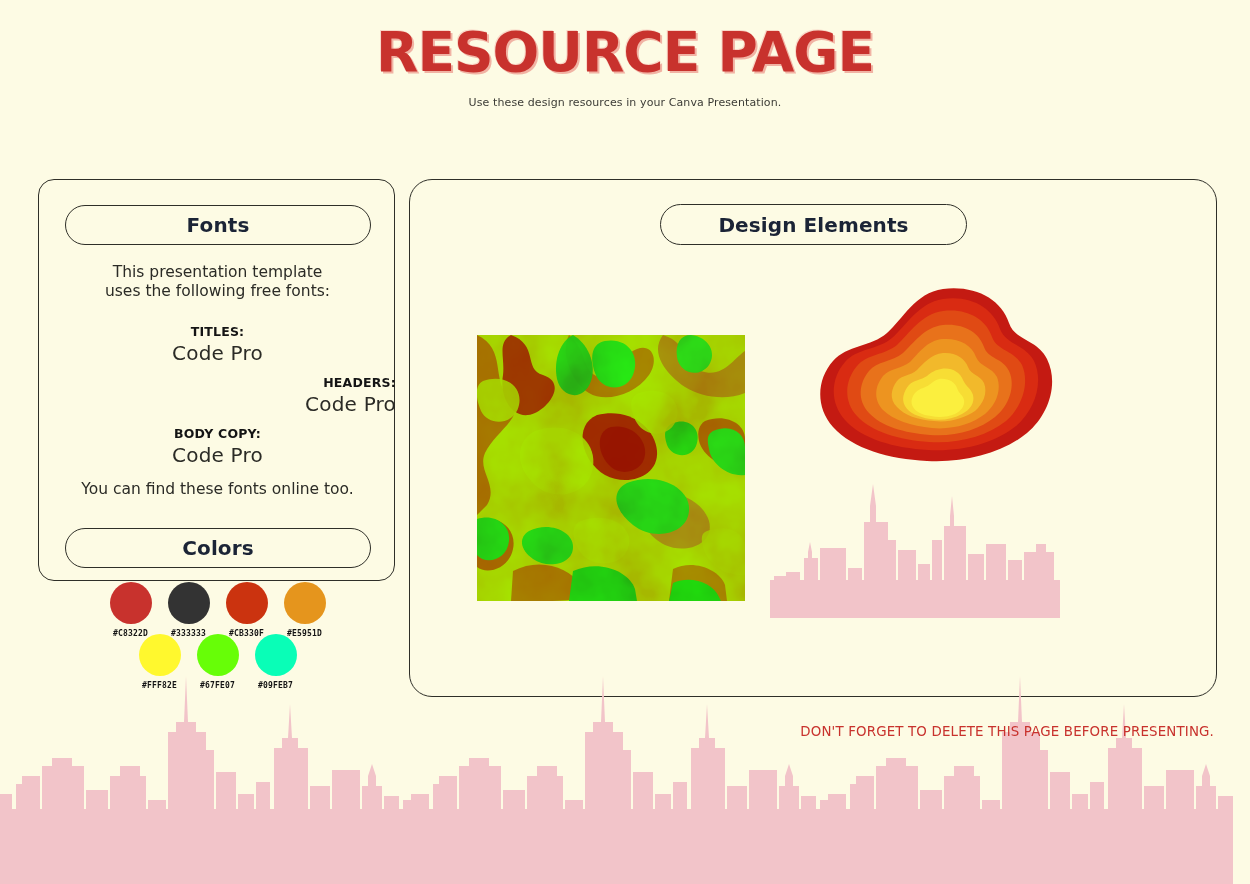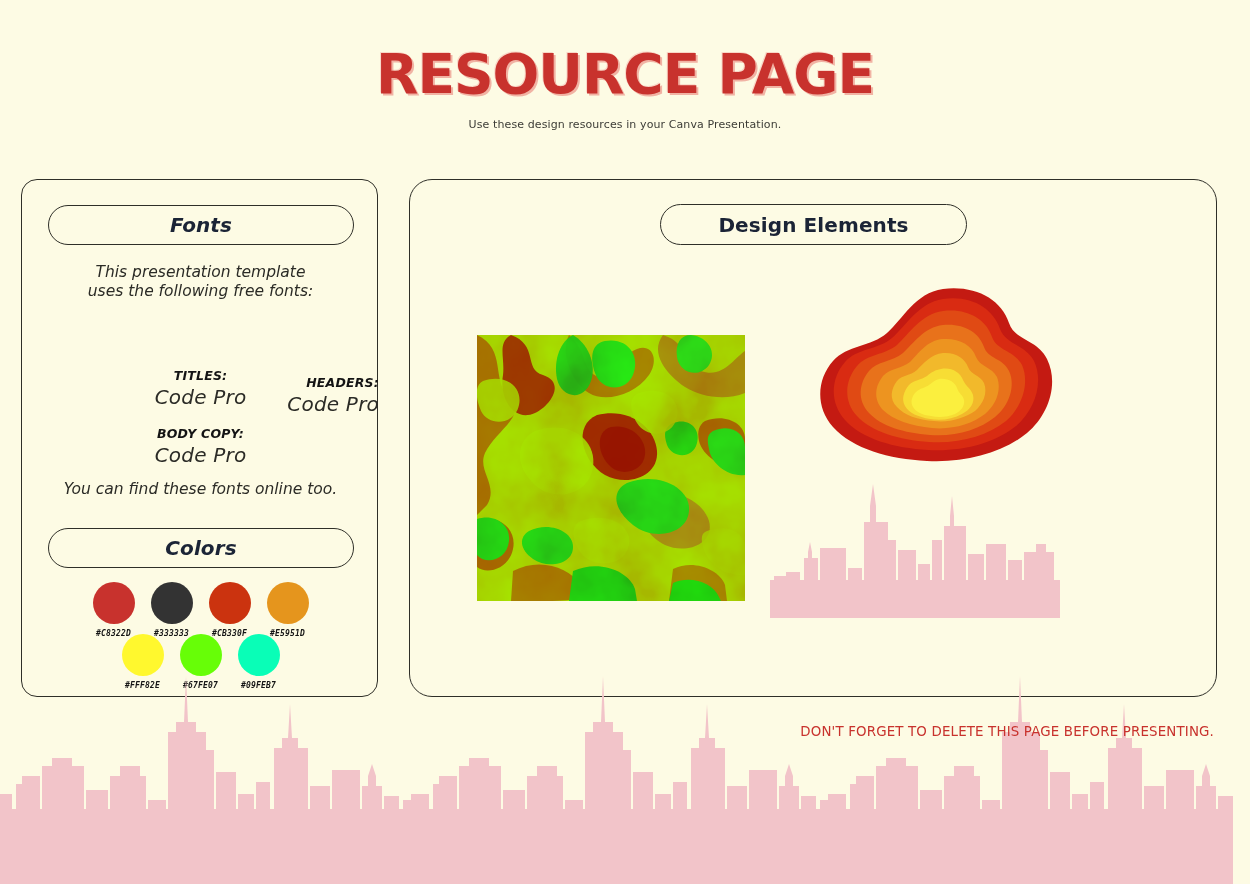--- a/index.html
+++ b/index.html
@@ -17,21 +17,21 @@
 
   
   .page-header {
     position: absolute;
     top: 0; left: 0;
     width: 1250px;
     text-align: center;
   }
   .page-title {
     margin: 0;
-    padding-top: 46px;
+    padding-top: 24px;
     font-family: "DejaVu Sans", sans-serif;
     font-size: 55px;
     font-weight: 700;
     letter-spacing: -1px;
     color: #C8322D;
     text-shadow: 2px 2px 0 rgba(232,120,112,0.55),
                  -1px -1px 0 rgba(245,170,164,0.45);
     line-height: 1.05;
   }
   .page-subtitle {
@@ -45,25 +45,24 @@
 
   
   .panel {
     position: absolute;
     background: #FDFBE4;
     border: 1.4px solid #2f2f28;
     border-radius: 16px;
     box-sizing: border-box;
   }
   #fonts-panel {
-    left: 21px;
+    left: 38px;
     top: 179px;
     width: 357px;
-    height: 518px;
-    font-style: italic;
+    height: 402px;
   }
   #design-panel {
     left: 409px;
     top: 179px;
     width: 808px;
     height: 518px;
     border-radius: 23px;
   }
 
   
@@ -123,21 +122,21 @@
     letter-spacing: 0.2px;
     margin: 0;
   }
   .font-group .fname {
     font-size: 20px;
     font-weight: 400;
     color: #2b2b26;
     margin: 2px 0 0 0;
     letter-spacing: 0.2px;
   }
-  #font-group-0 { top: 144px; margin-top: 44px; }
+  #font-group-0 { top: 144px; }
   #font-group-1 { top: 195px; text-align: right; }
   #font-group-2 { top: 246px; }
 
   .fonts-footnote {
     position: absolute;
     left: 0; top: 300px;
     width: 357px;
     text-align: center;
     font-size: 15.5px;
     color: #2b2b26;

